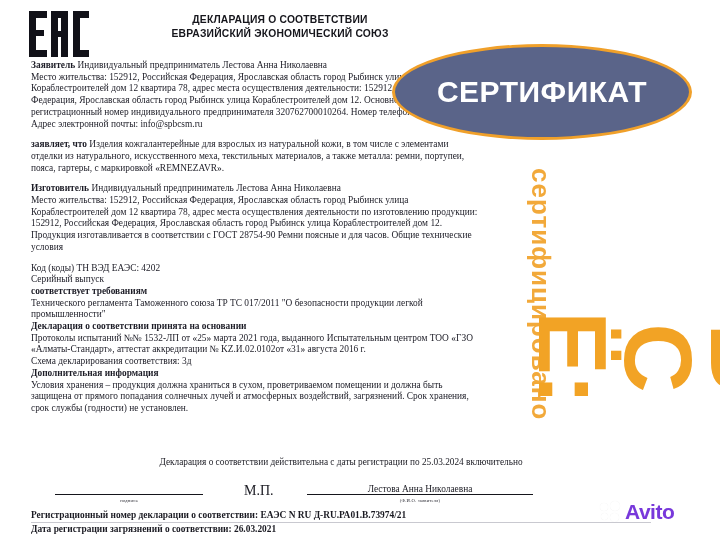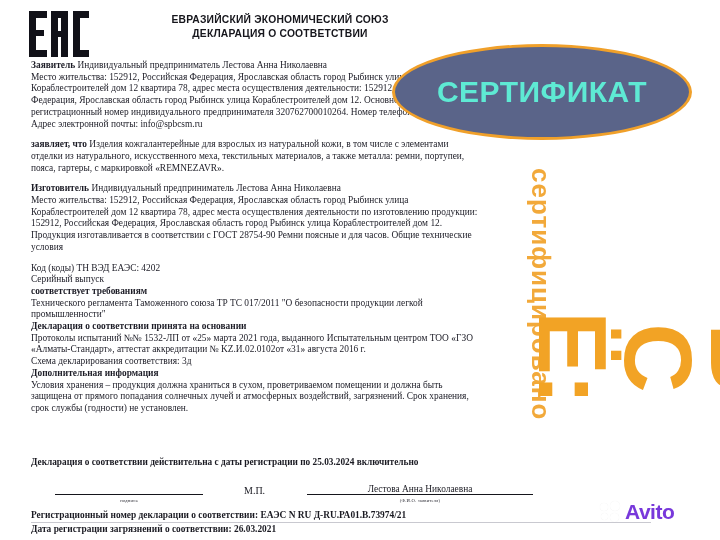--- a/index.html
+++ b/index.html
@@ -73,24 +73,25 @@
   
   .footer {
     position: absolute;
     left: 31px;
     top: 456px;
     width: 620px;
     font-size: 9.4px;
     line-height: 12px;
   }
   .valid-line {
-    font-weight: bold;
+    font-weight: normal;
     font-size: 9.3px;
     margin-bottom: 13px;
     white-space: nowrap;
+    text-align: center;
   }
   .sig-row {
     position: relative;
     height: 26px;
   }
   .sig-line-left {
     position: absolute;
     left: 24px;
     top: 13px;
     width: 148px;
@@ -103,21 +104,21 @@
     width: 148px;
     text-align: center;
     font-size: 4.6px;
     color: #2a2a33;
     letter-spacing: 0.2px;
   }
   .mp {
     position: absolute;
     left: 213px;
     top: 4px;
-    font-size: 10px;
+    font-size: 14px;
     font-weight: normal;
   }
   .sig-line-right {
     position: absolute;
     left: 276px;
     top: 13px;
     width: 226px;
     border-bottom: 1px solid #15151b;
   }
   .sig-name {
@@ -166,21 +167,21 @@
     box-sizing: border-box;
     display: flex;
     align-items: center;
     justify-content: center;
     overflow: hidden;
   }
   .stamp-ellipse-label {
     font-family: "Liberation Sans", sans-serif;
     font-weight: bold;
     font-size: 30px;
-    color: #5eead4;
+    color: #ffffff;
     letter-spacing: 0.5px;
     white-space: nowrap;
   }
 
   
   .vert-text {
     position: absolute;
     left: 520px;
     top: 168px;
     width: 42px;
@@ -273,22 +274,22 @@
           <rect x="24" y="22" width="17" height="6"></rect>
 
           <rect x="46" y="2" width="7" height="46"></rect>
           <rect x="46" y="2" width="16" height="7"></rect>
           <rect x="46" y="41" width="16" height="7"></rect>
         </g>
       </svg>
     </div>
 
     <div class="header-titles">
+      <div>ДЕКЛАРАЦИЯ О СООТВЕТСТВИИ</div>
       <div>ЕВРАЗИЙСКИЙ ЭКОНОМИЧЕСКИЙ СОЮЗ</div>
-      <div>ДЕКЛАРАЦИЯ О СООТВЕТСТВИИ</div>
     </div>
   </div>
 
   <div class="doc-body">
 
     <div class="blk">
       <span class="ln"><span class="b">Заявитель</span><span> Индивидуальный предприниматель Лестова Анна Николаевна</span></span>
       <span class="ln">Место жительства: 152912, Российская Федерация, Ярославская область город Рыбинск улица</span>
       <span class="ln">Кораблестроителей дом 12 квартира 78, адрес места осуществления деятельности: 152912, Российская</span>
       <span class="ln">Федерация, Ярославская область город Рыбинск улица Кораблестроителей дом 12. Основной государственный</span>

